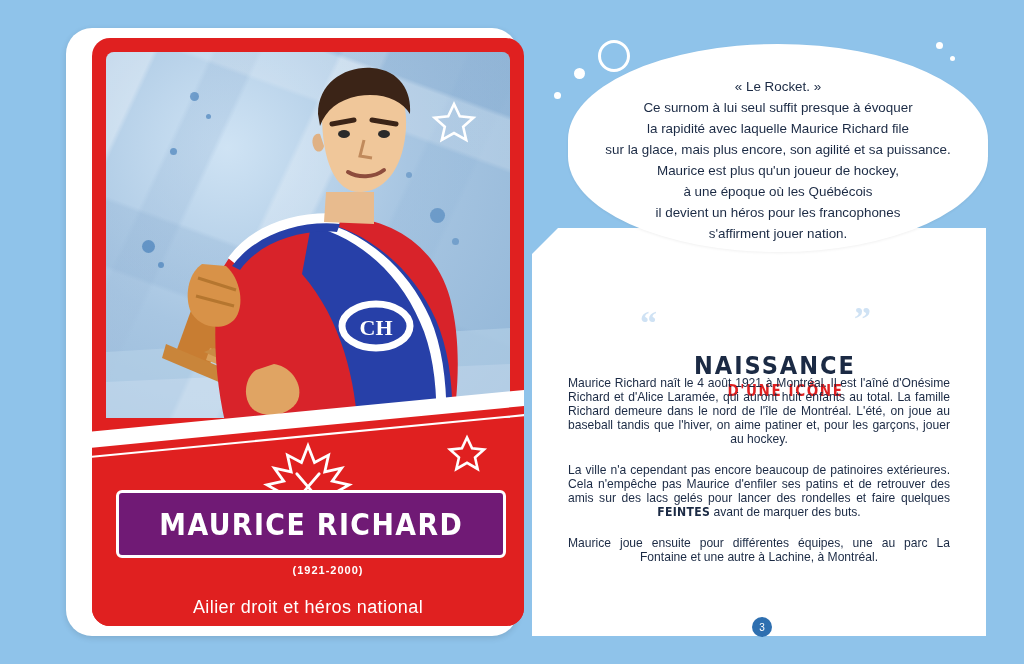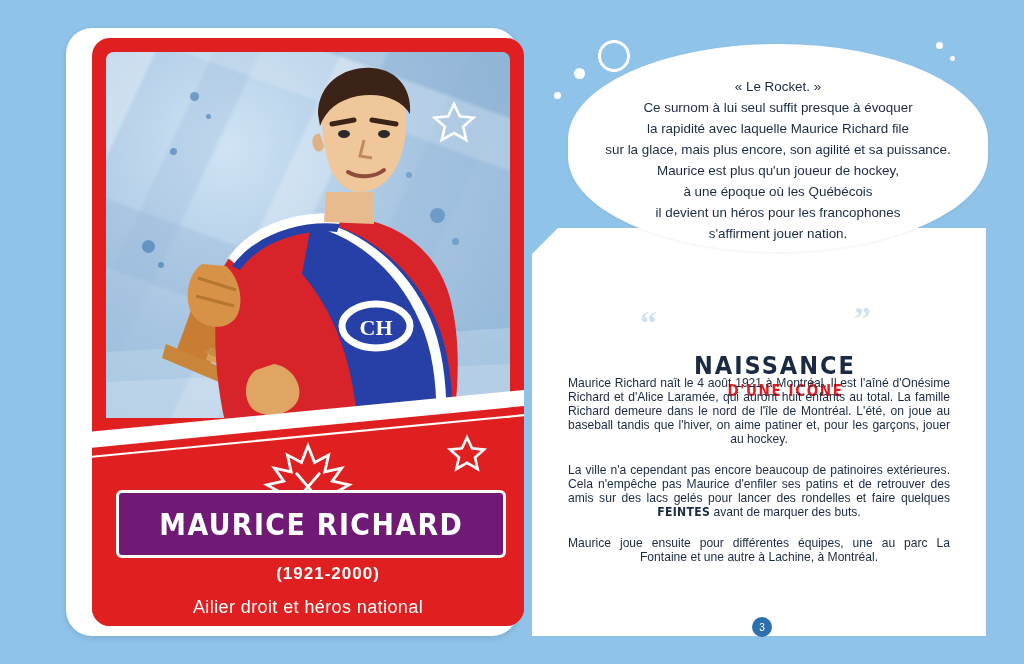--- a/index.html
+++ b/index.html
@@ -130,21 +130,21 @@
     font-family: "DejaVu Sans Condensed", "Liberation Sans Narrow", "Liberation Sans", sans-serif;
     transform: scaleX(0.96);
   }
   .card-years {
     position: absolute;
     left: 0;
     top: 526px;
     width: 472px;
     text-align: center;
     color: #ffffff;
-    font-size: 17px;
+    font-size: 11px;
     font-weight: bold;
     letter-spacing: 1px;
   }
   .card-role {
     position: absolute;
     left: 0;
     top: 559px;
     width: 432px;
     text-align: center;
     color: #ffffff;

